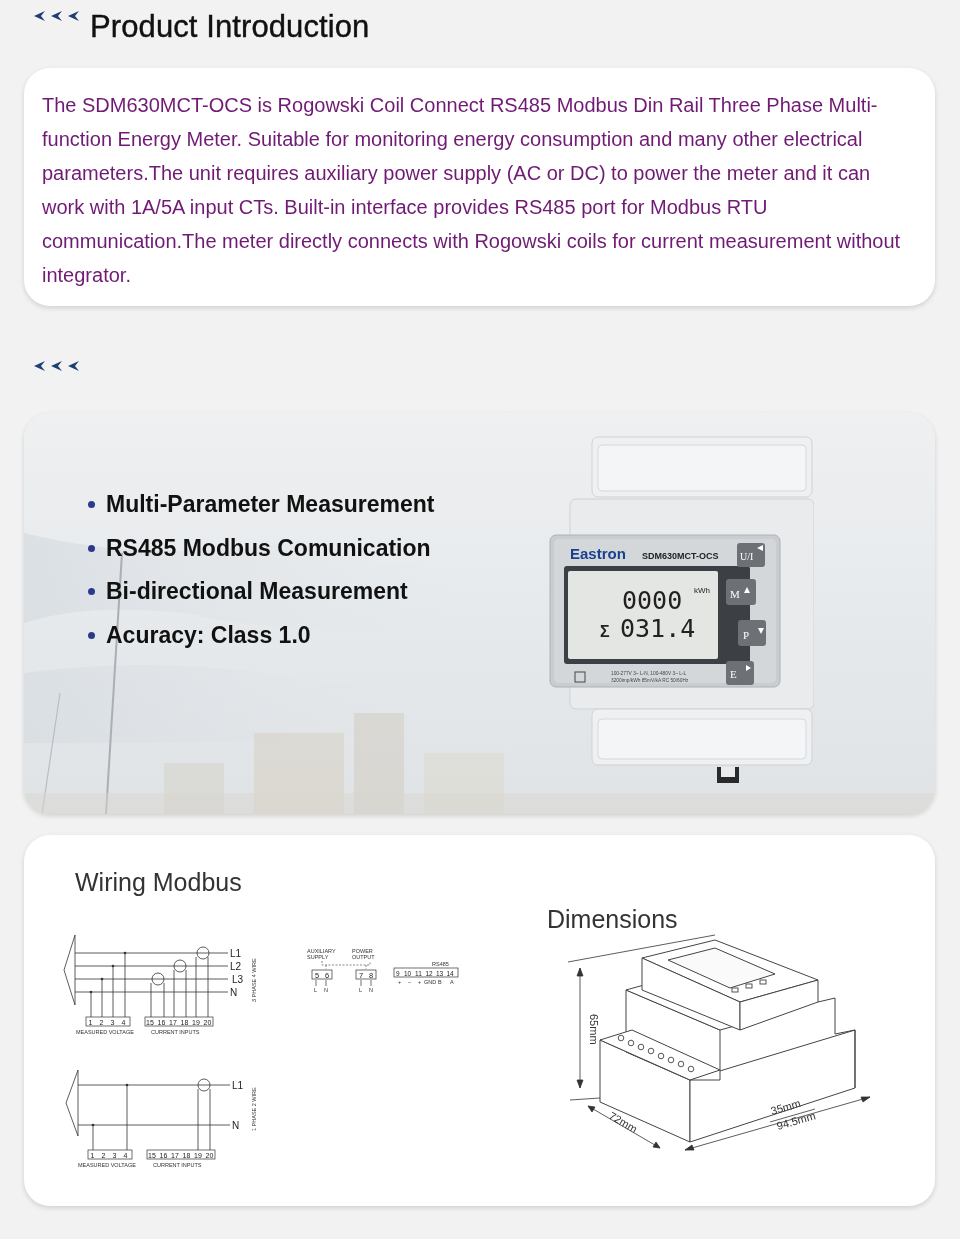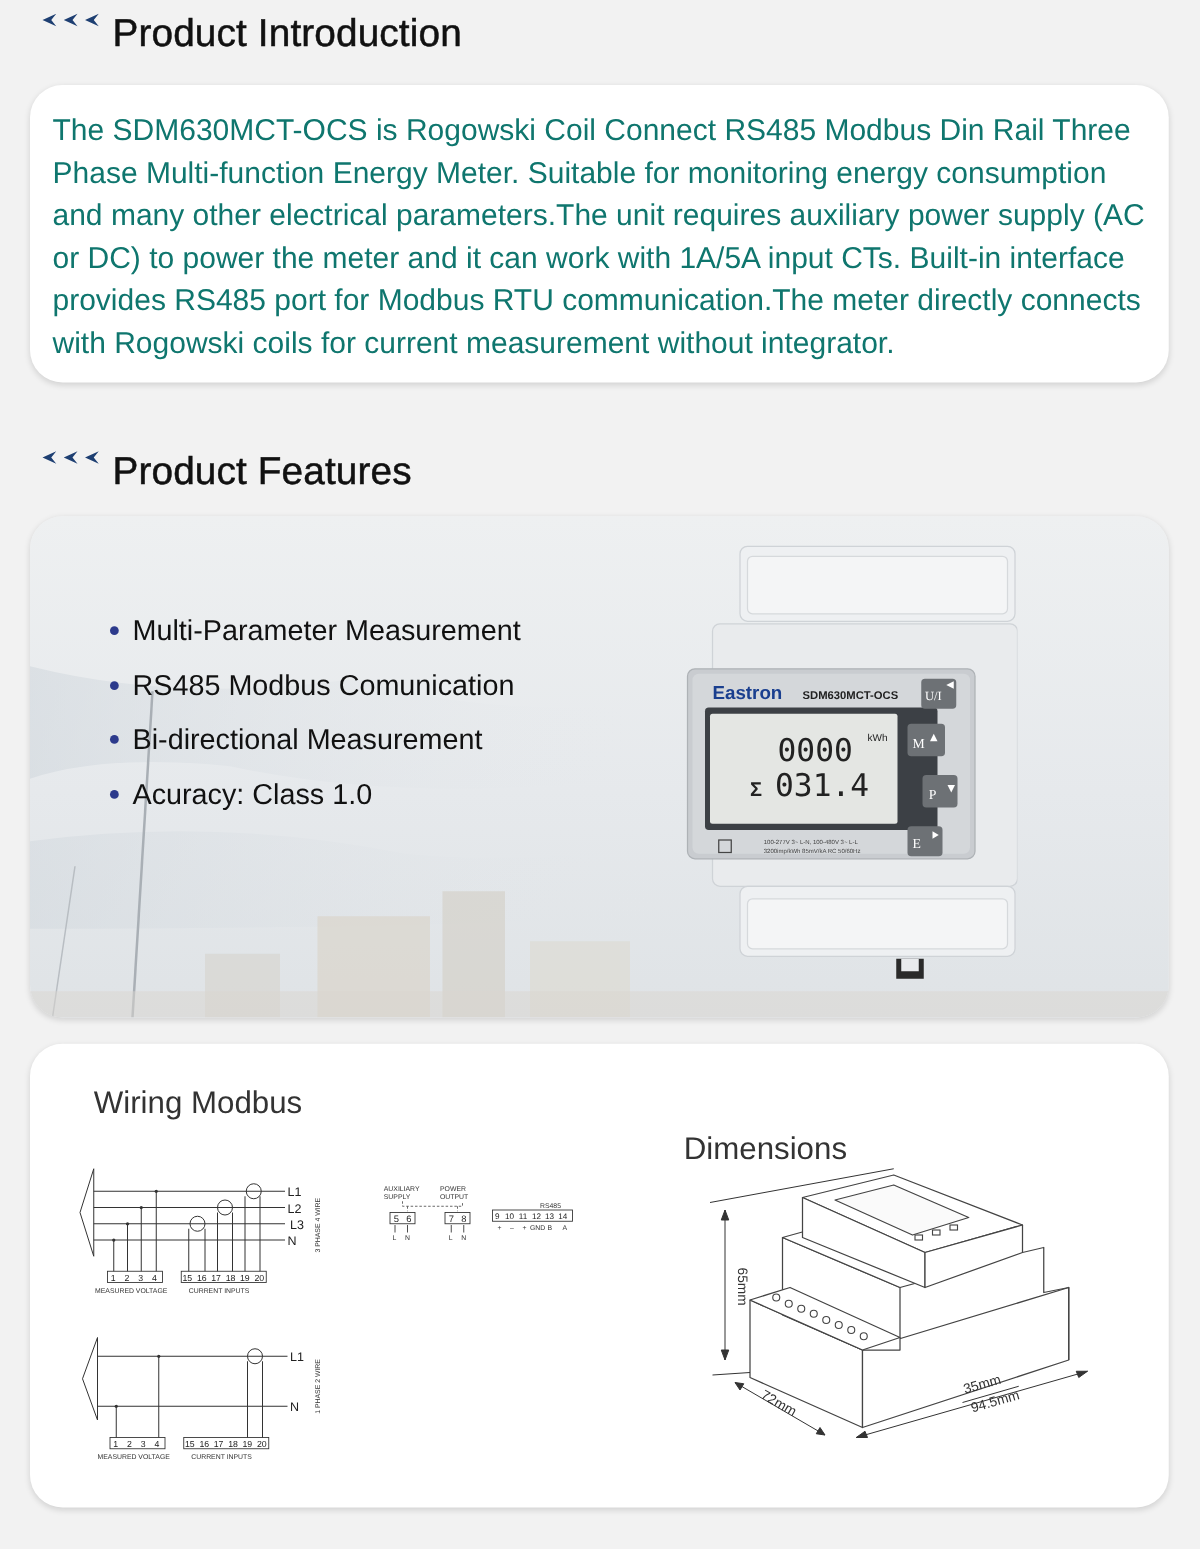--- a/index.html
+++ b/index.html
@@ -7,27 +7,27 @@
     body { position: relative; font-family: "Liberation Sans", sans-serif; color: #333; }
 
     .section-title { position: absolute; left: 32px; display: flex; align-items: flex-start; height: 40px; }
     .section-title .arrows { display: flex; align-items: center; margin-right: 6px; }
     .section-title .arrows svg { display: block; }
     .section-title h2 { font-size: 31px; font-weight: normal; color: #111; letter-spacing: 0.1px; -webkit-text-stroke: 0.4px #111; }
 
     .card { position: absolute; left: 24px; width: 911px; background: #fff; border-radius: 26px; box-shadow: 0 2px 5px rgba(0,0,0,0.14); }
 
     #intro-card { top: 68px; height: 238px; padding: 20px 18px 0 18px; }
-    #intro-card p { font-size: 24px; line-height: 34px; color: #0f766e; }
+    #intro-card p { font-size: 20px; line-height: 34px; color: #701a75; }
 
     #features-card { top: 413px; height: 401px; overflow: hidden;
       background: linear-gradient(180deg, #eef0f1 0%, #e6e9ec 55%, #dfe3e6 100%); }
     .sky { position: absolute; left: 0; top: 0; width: 100%; height: 100%; }
     .features-list { position: absolute; left: 62px; top: 78px; list-style: none; }
-    .features-list li { position: relative; font-size: 23px; color: #111; padding-left: 20px; height: 43.5px; line-height: 26px; }
+    .features-list li { position: relative; font-size: 23px; color: #111; padding-left: 20px; height: 43.5px; line-height: 26px; font-weight: bold; }
     .features-list li .dot { position: absolute; left: 2px; top: 10px; width: 7px; height: 7px; border-radius: 50%; background: #2c3a8c; }
 
     .meter { position: absolute; left: 520px; top: 18px; width: 270px; height: 370px; }
 
     #diagram-card { top: 835px; height: 371px; }
     .sub-title { position: absolute; top: 33px; font-size: 25px; color: #333; }
     .diagram { position: absolute; }
   </style>
 </head>
 <body>
@@ -48,21 +48,20 @@
 </div>
 
 <div class="section-title" style="top:359px;">
   <span class="arrows">
     <svg width="52" height="14" viewBox="0 0 52 14">
       <path d="M13 2 L2 7 L13 12 L9 7 Z" fill="#1e3f72"></path>
       <path d="M30 2 L19 7 L30 12 L26 7 Z" fill="#1e3f72"></path>
       <path d="M47 2 L36 7 L47 12 L43 7 Z" fill="#1e3f72"></path>
     </svg>
   </span>
-  <h2>Product Features</h2>
 </div>
 
 <div class="card" id="features-card">
   <svg class="sky" viewBox="0 0 911 401" preserveAspectRatio="none">
     <defs>
       <linearGradient id="cloud" x1="0" y1="0" x2="1" y2="0">
         <stop offset="0" stop-color="#cfd6dc" stop-opacity="0.9"></stop>
         <stop offset="1" stop-color="#e6e9ec" stop-opacity="0"></stop>
       </linearGradient>
     </defs>

